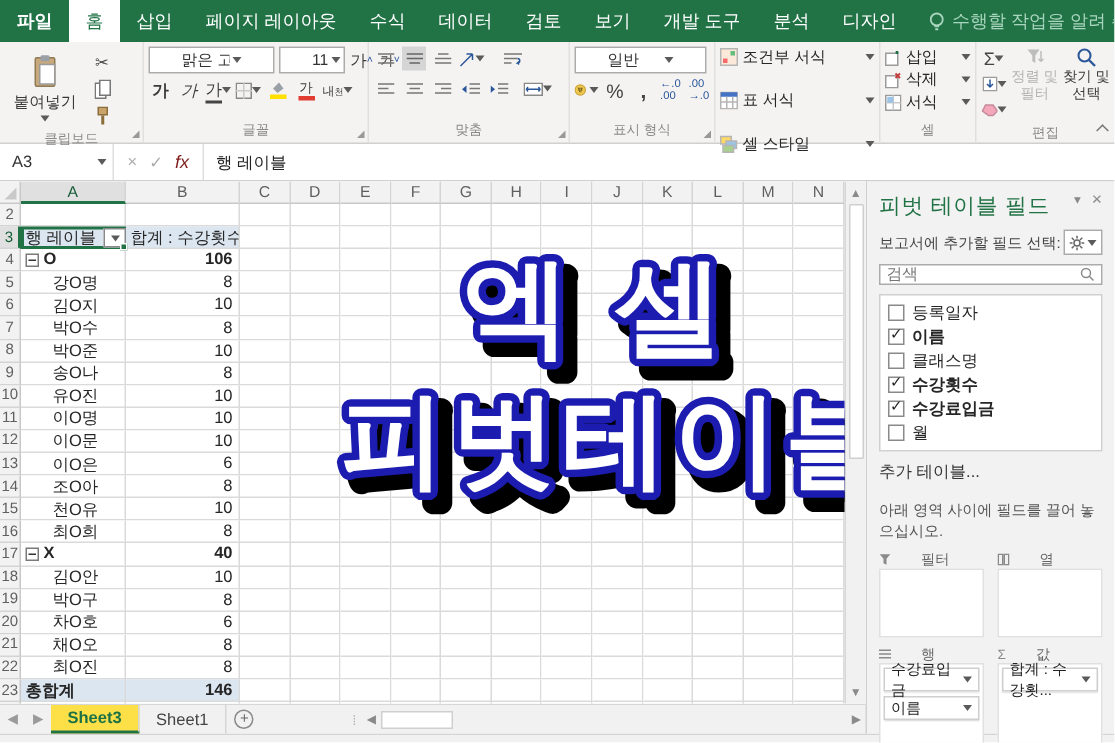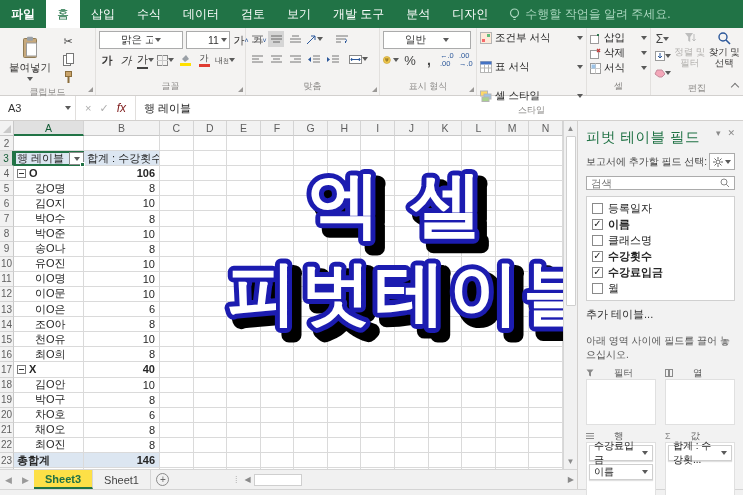--- a/index.html
+++ b/index.html
@@ -119,20 +119,21 @@
 </head>
 <body>
 
 <div class="app">
 
   <div class="tabbar">
     <div class="tab file">파일</div>
     <div id="rtabs" style="display:flex">
         <div class="tab active">홈</div>
         <div class="tab">삽입</div>
+        <div class="tab">페이지 레이아웃</div>
         <div class="tab">수식</div>
         <div class="tab">데이터</div>
         <div class="tab">검토</div>
         <div class="tab">보기</div>
         <div class="tab">개발 도구</div>
         <div class="tab">분석</div>
         <div class="tab">디자인</div>
       </div>
     <div class="tellme">
       <svg width="11" height="13" viewBox="0 0 11 13">
@@ -354,21 +355,20 @@
         <div class="g-row">
           <svg width="12" height="12" viewBox="0 0 12 12">
               <rect x="0.5" y="1" width="7" height="5" fill="#ffd966" stroke="#b5b5b5"></rect>
               <rect x="4" y="4" width="7" height="5" fill="#9dc3e6" stroke="#b5b5b5"></rect>
               <rect x="2" y="7" width="7" height="4.5" fill="#a9d18e" stroke="#b5b5b5"></rect>
             </svg>
           <span style="font-size:10.5px">셀 스타일</span>
             <span class="dn" style="margin-left:auto"></span>
         </div>
       </div>
-      <div class="g-label">스타일</div>
     </div>
 
     <div class="group" style="width:64px">
       <div class="g-col" style="width:100%;gap:1px">
         <div class="g-row">
           <svg width="11" height="11" viewBox="0 0 11 11">
               <rect x="0.5" y="2.5" width="8" height="8" fill="#fff" stroke="#9b9b9b"></rect>
               <path d="M8 3v-2M7 2h2" stroke="#217346" stroke-width="1.4"></path>
             </svg>
           <span style="font-size:10.5px">삽입</span>

